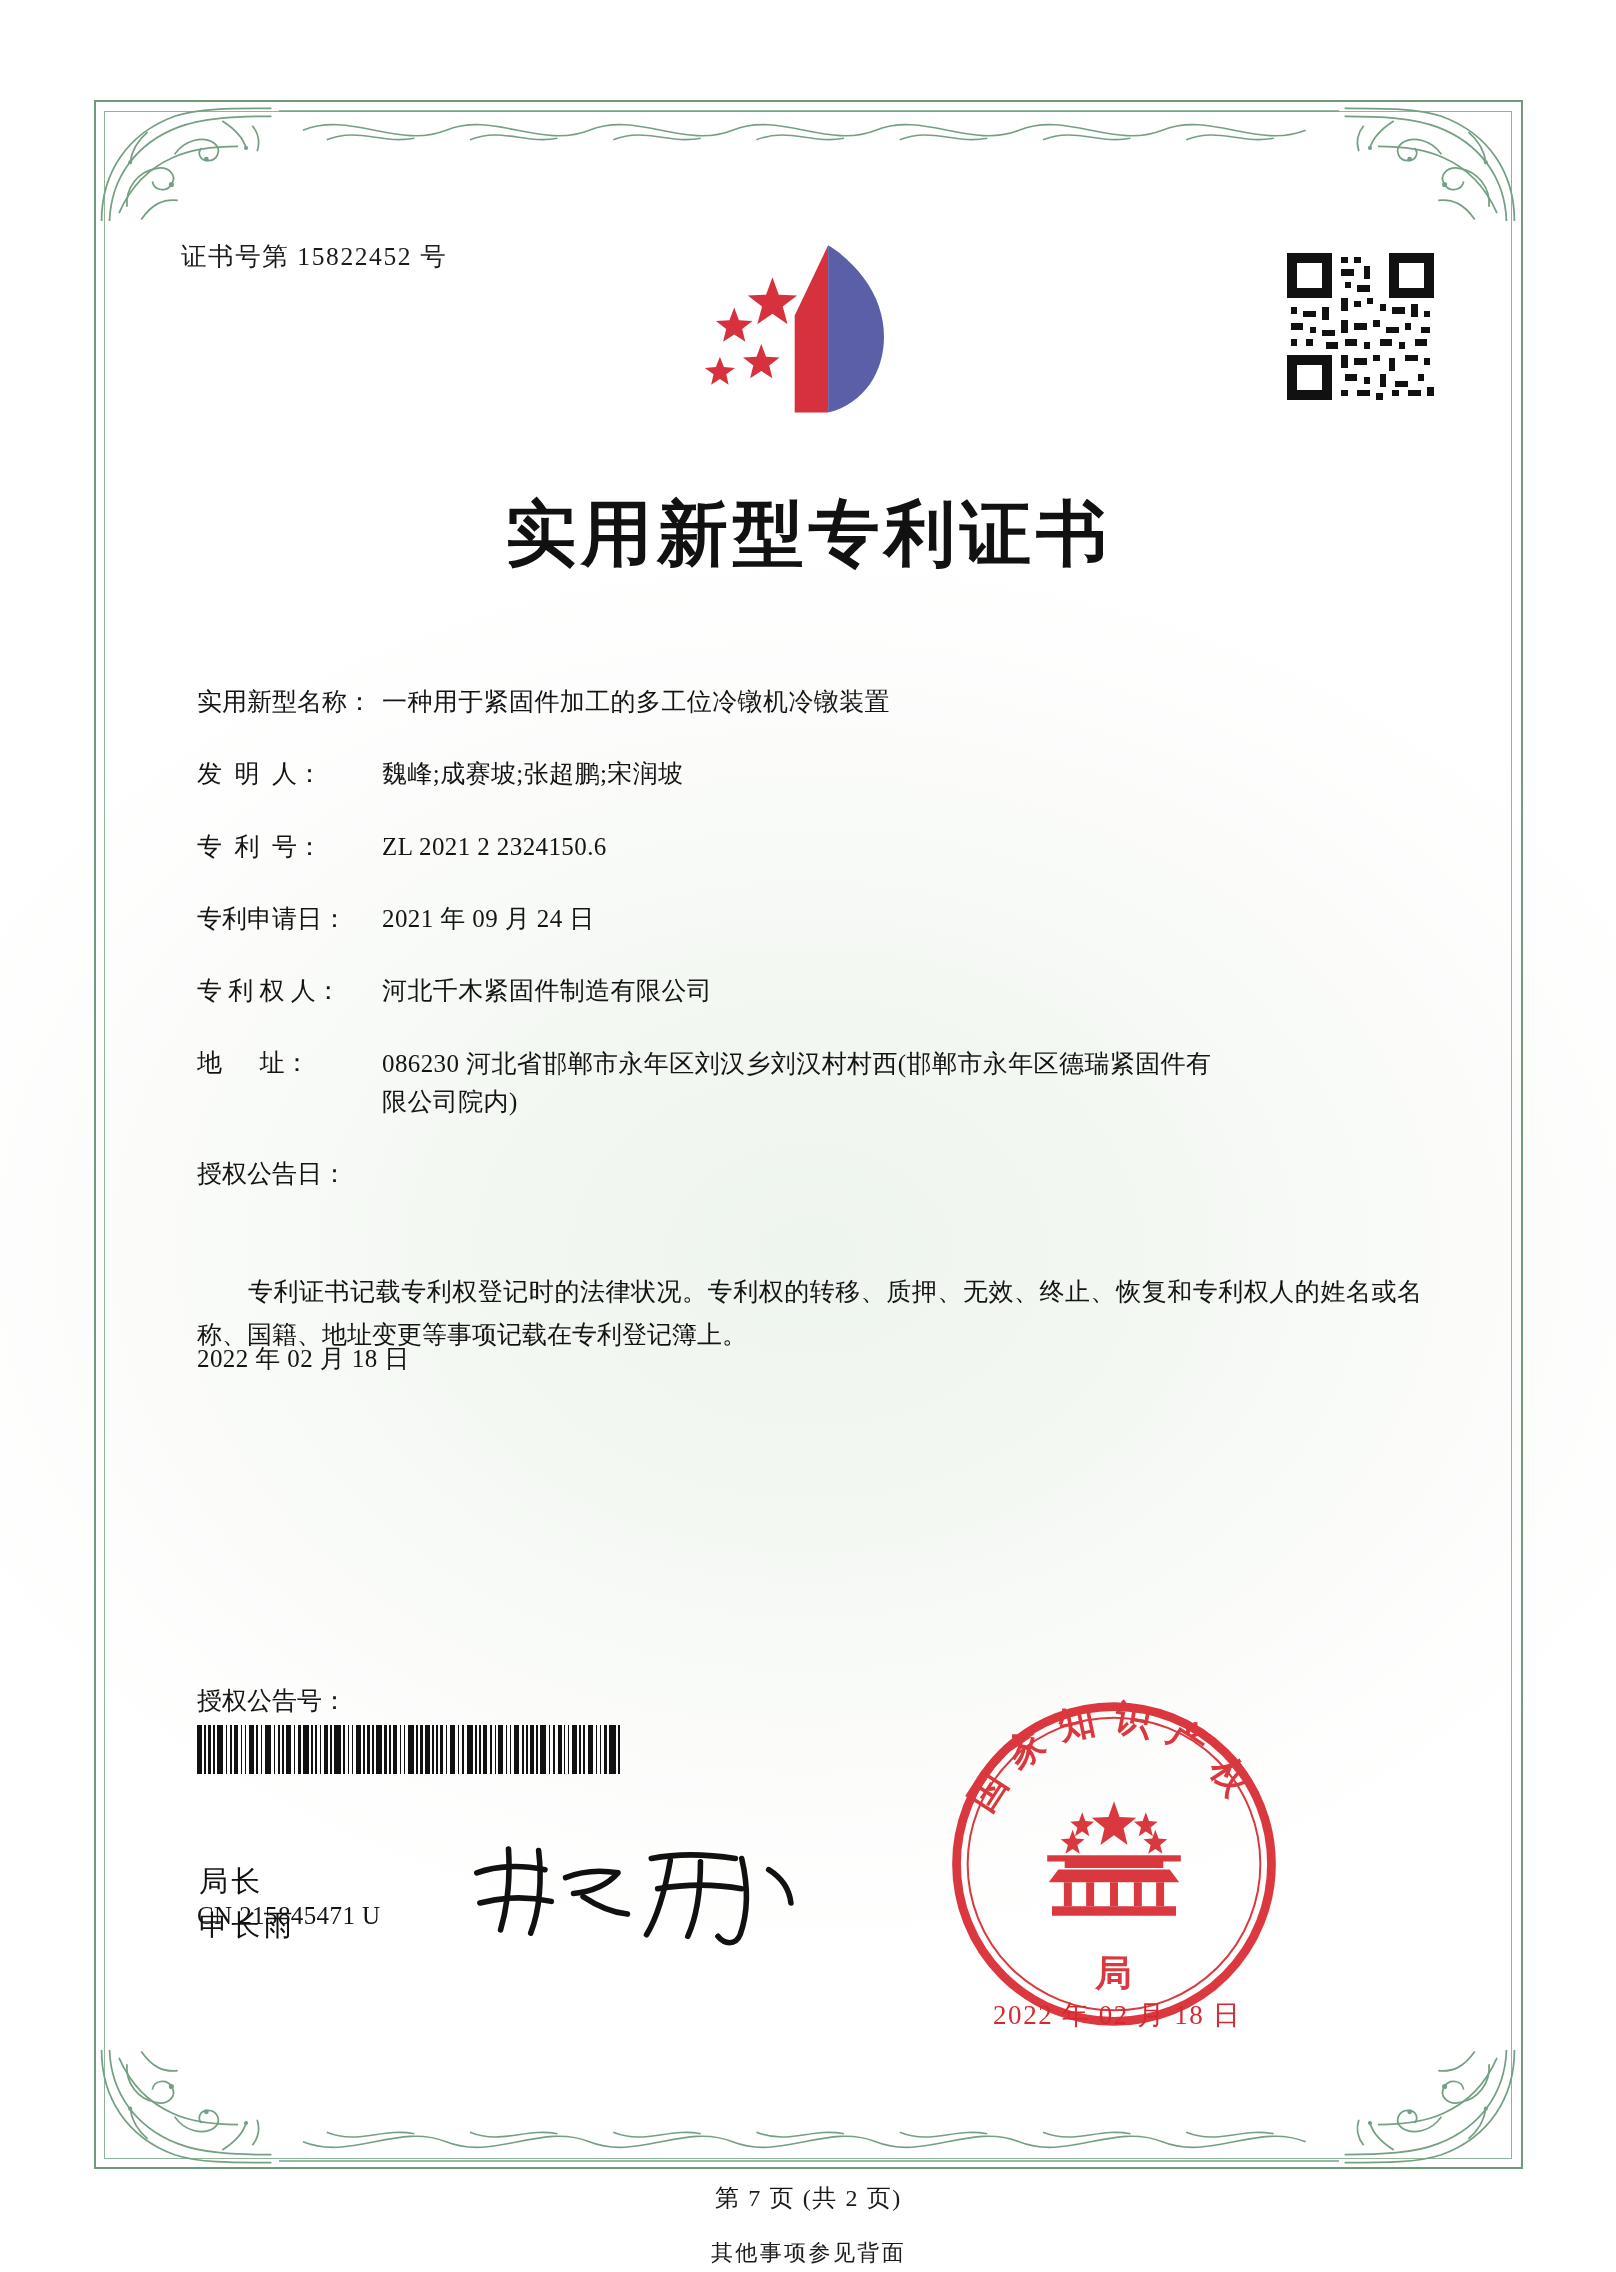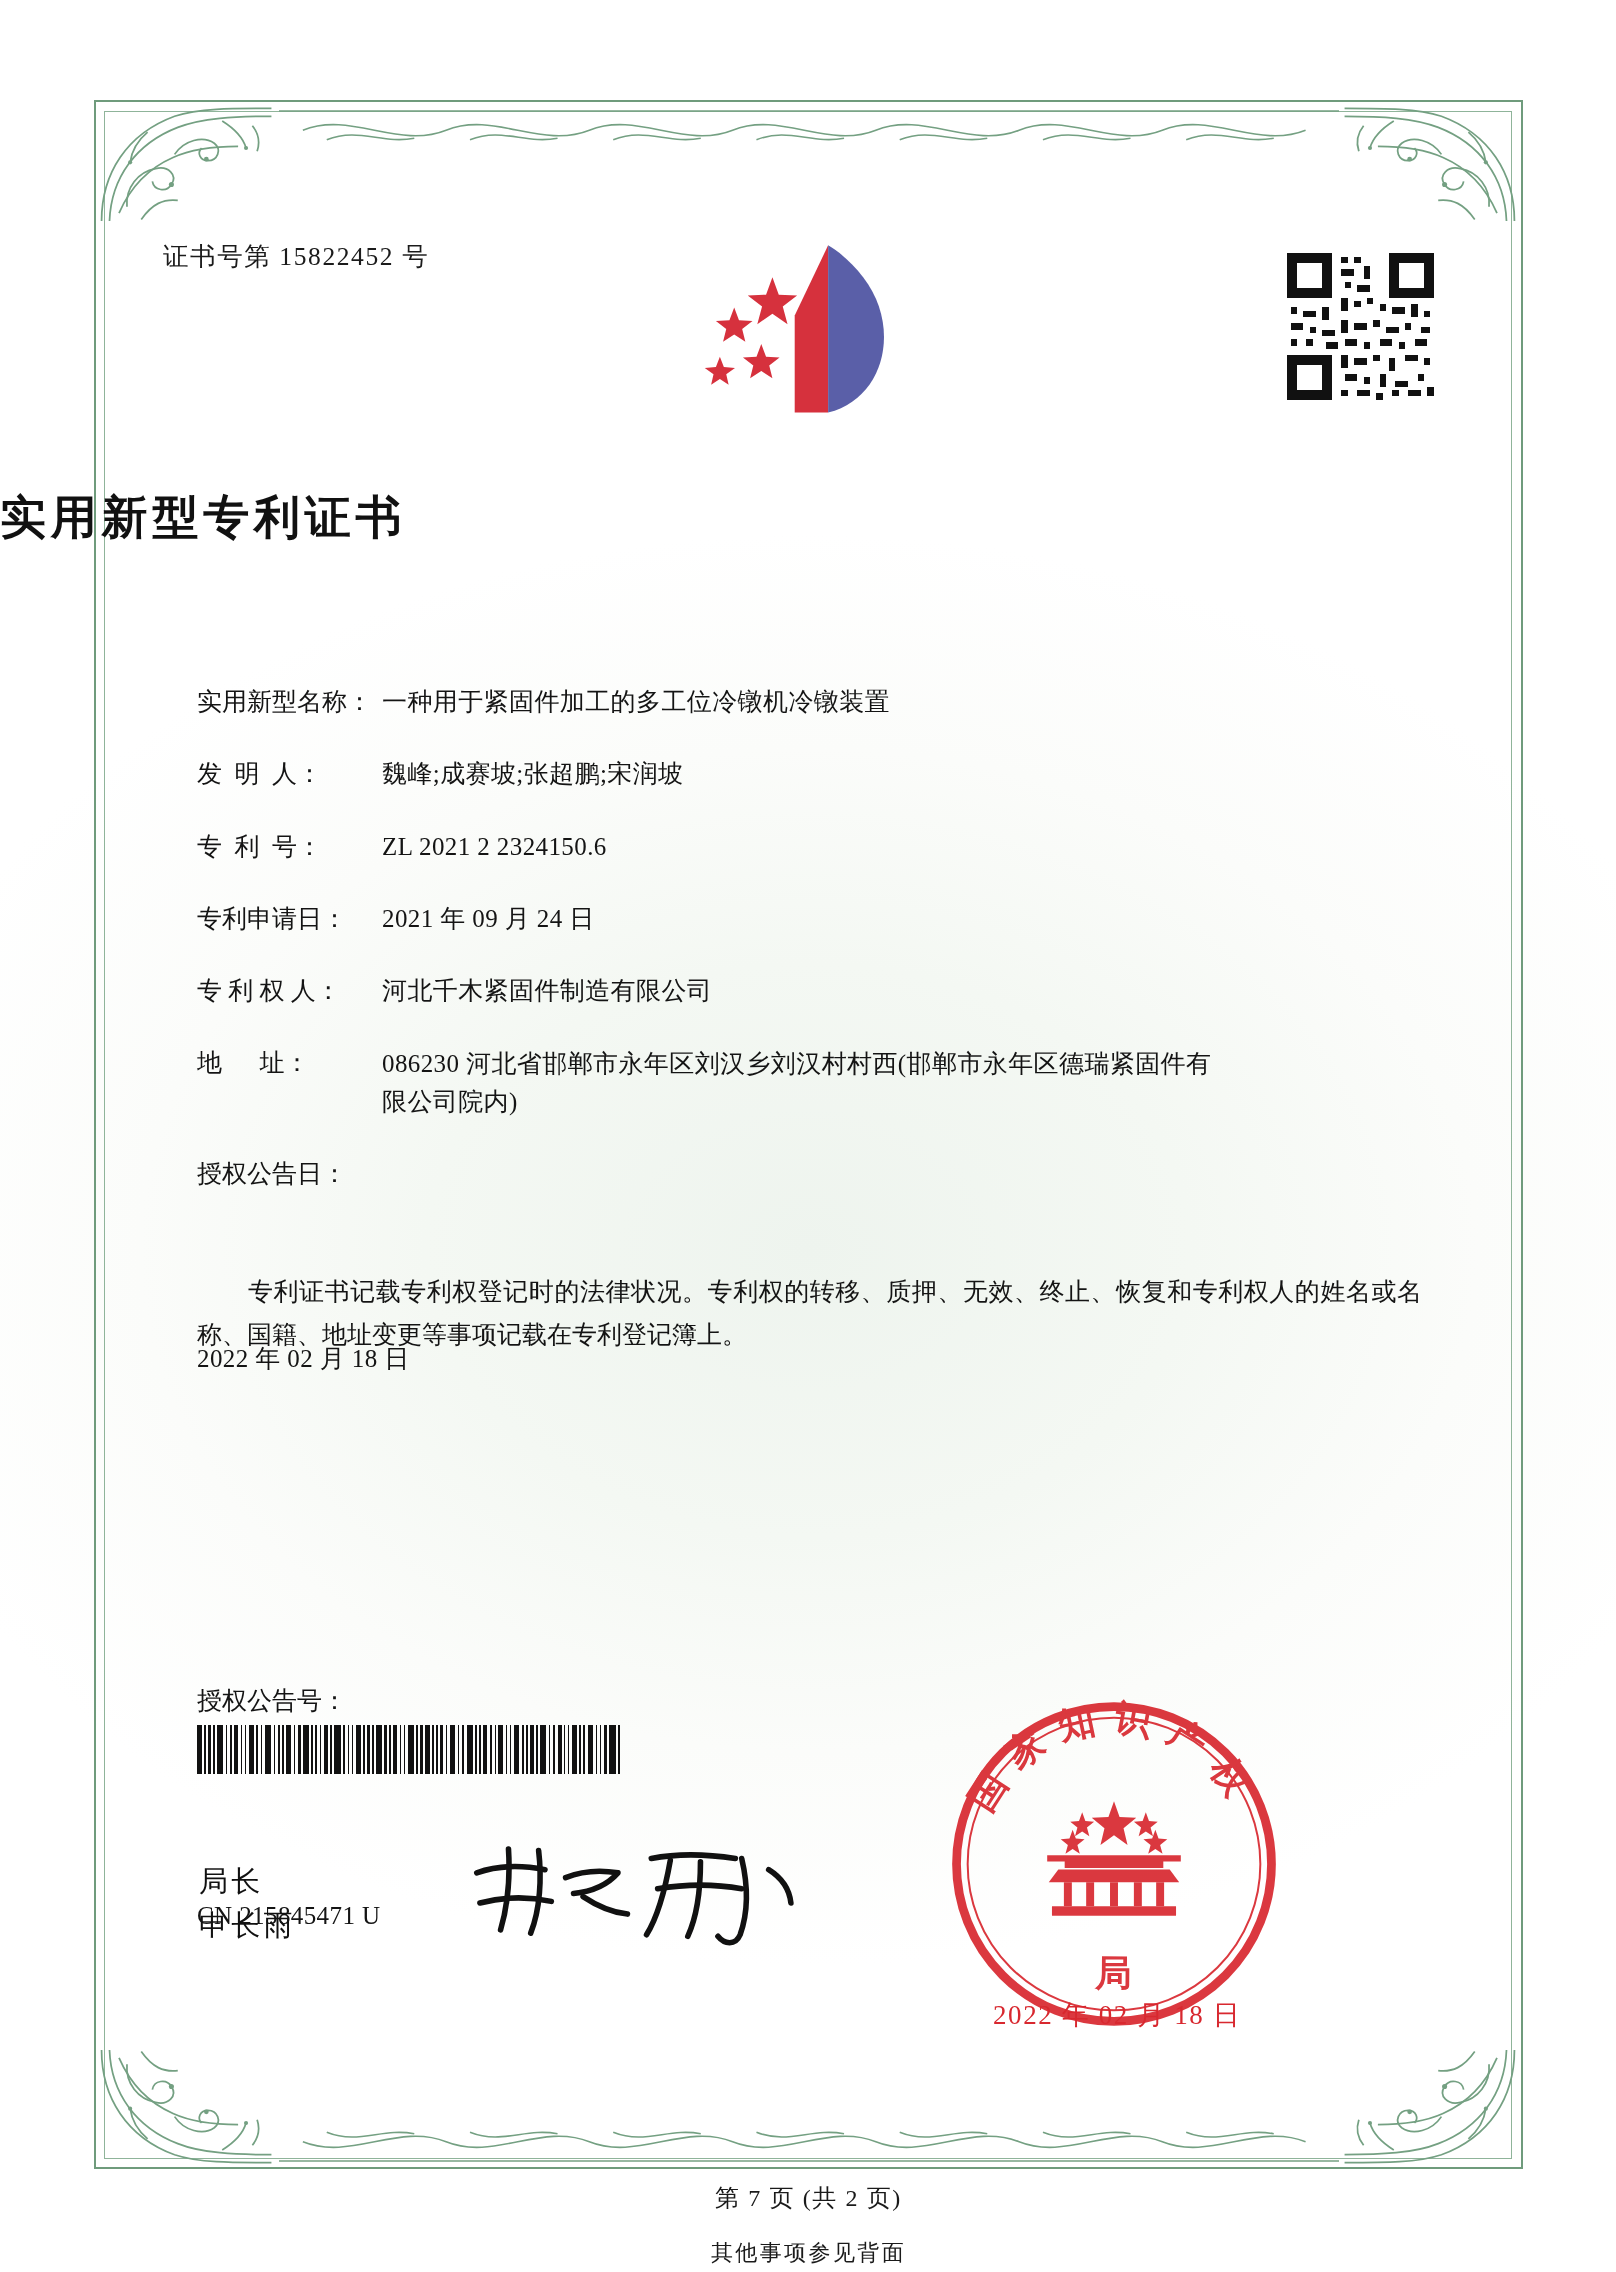--- a/index.html
+++ b/index.html
@@ -68,21 +68,21 @@
     left: 279px; top: 2113px;
     width: 1060px; height: 56px;
     transform: scaleY(-1);
     pointer-events: none;
   }
   .edge-bottom svg { width: 100%; height: 100%; display:block; }
 
   
   .cert-number {
     position: absolute;
-    left: 163px;
+    left: 181px;
     top: 239px;
     font-size: 25.5px;
     color: #1b1b1b;
     letter-spacing: 1.6px;
     font-family: "Liberation Serif", serif;
   }
 
   .logo {
     position: absolute;
     left: 672px;
@@ -98,22 +98,22 @@
     top: 247px;
     width: 159px;
     height: 159px;
   }
   .qr svg { width:100%; height:100%; display:block; }
 
   .title {
     position: absolute;
     left: 0; right: 0;
     top: 487px;
-    text-align: left;
-    font-size: 46px;
+    text-align: center;
+    font-size: 71px;
     font-weight: bold;
     letter-spacing: 4.8px;
     color: #111;
     font-family: "DejaVu Serif", "Liberation Serif", serif;
   }
 
   
   .fields {
     position: absolute;
     left: 197px;

